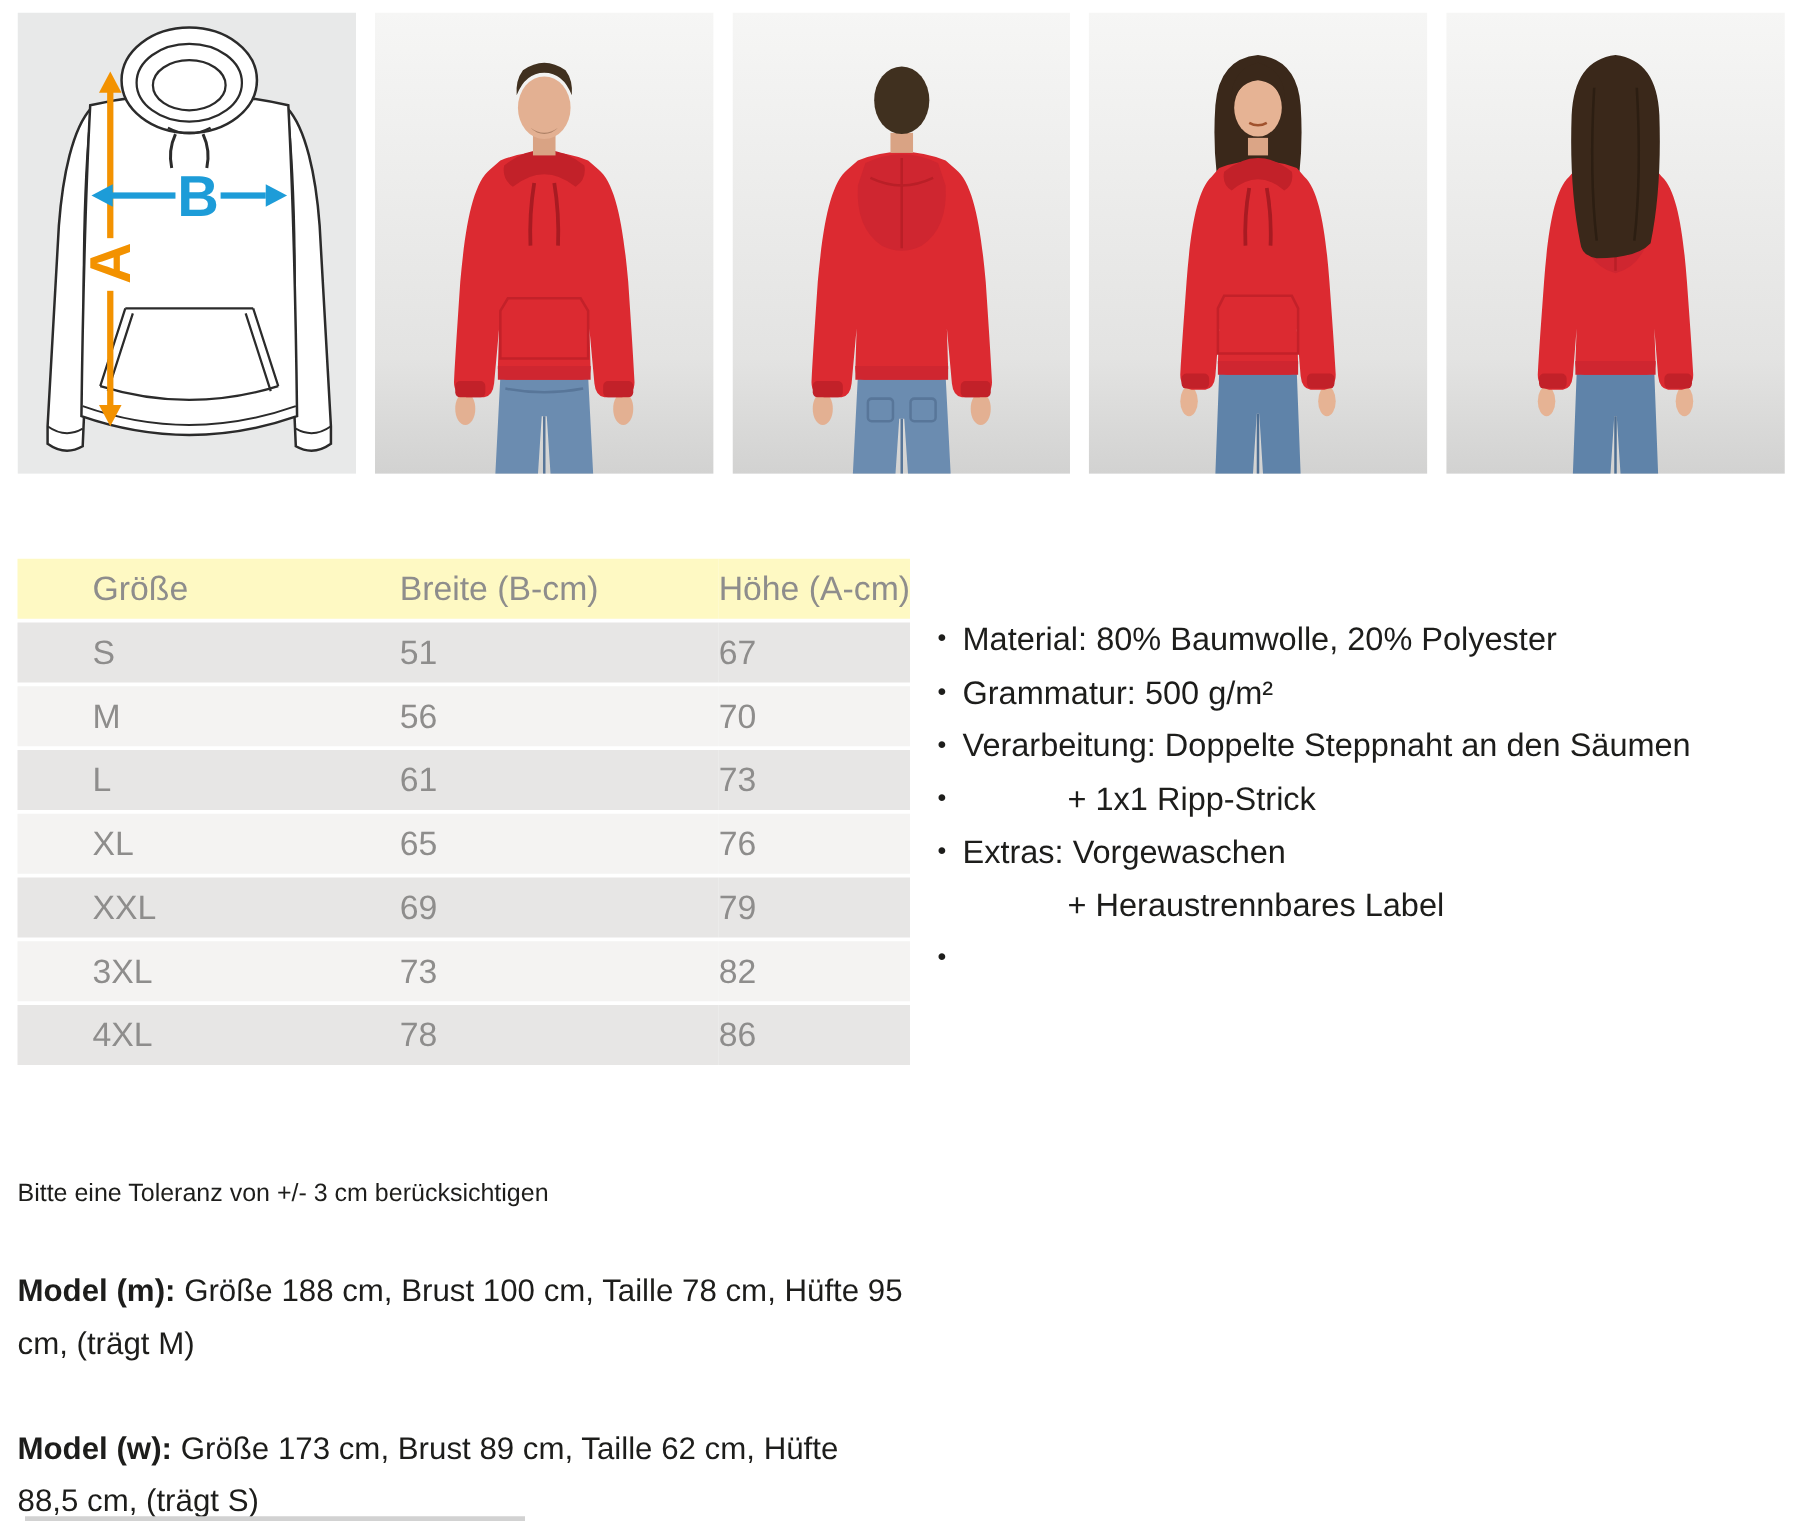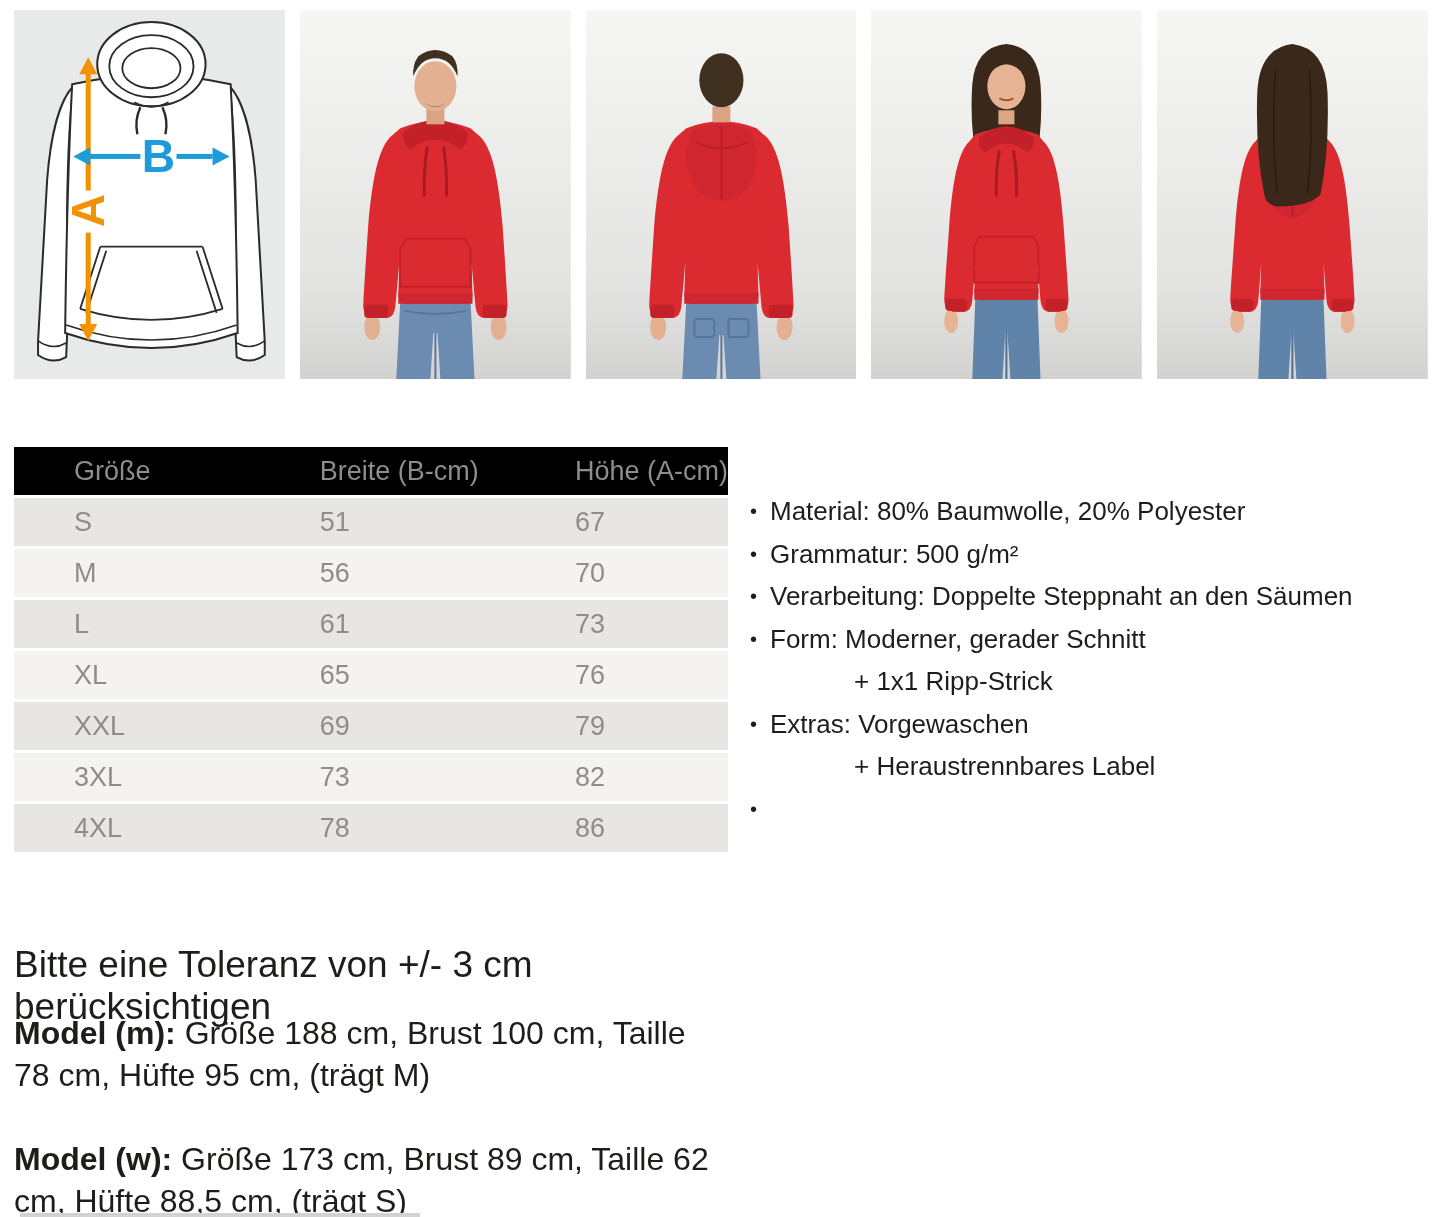--- a/index.html
+++ b/index.html
@@ -20,26 +20,26 @@
     position:absolute;left:14px;top:444px;width:714px;
     border-collapse:separate;border-spacing:0 3px;
     font-size:27px;color:#8e8d8c;
   }
   .size-table th,.size-table td{
     font-weight:400;text-align:left;height:48px;padding:0;
     vertical-align:middle;white-space:nowrap;
   }
   .size-table th:first-child,.size-table td:first-child{width:249px;padding-left:60px;}
   .size-table th:nth-child(2),.size-table td:nth-child(2){width:257px;margin-top:12px;}
-  .size-table thead tr{background:#000000;}
+  .size-table thead tr{background:#fef9c3;}
   .size-table tbody tr.r-dark{background:#e7e6e5;}
   .size-table tbody tr.r-light{background:#f4f3f2;}
   
-  .tolerance{position:absolute;left:14px;top:944px;width:710px;font-size:37px;margin:0;}
-  .model{position:absolute;left:14px;width:712px;font-size:32px;line-height:42px;margin:0;}
+  .tolerance{position:absolute;left:14px;top:944px;width:710px;font-size:20px;margin:0;}
+  .model{position:absolute;left:14px;width:712px;font-size:25px;line-height:42px;margin:0;}
   .model strong{font-weight:700;}
   .model-m{top:1012px;}
   .model-w{top:1138px;}
   .bottom-strip{
     position:absolute;left:20px;bottom:0;width:400px;height:4px;
     background:#d2d2d2;
   }
   
   .right-col{position:absolute;left:748px;top:446px;width:682px;}
   .intro{
@@ -304,21 +304,20 @@
       <li>
         <span class="dot">•</span>
         <span>Grammatur: 500 g/m²</span>
       </li>
       <li>
         <span class="dot">•</span>
         <span>Verarbeitung: Doppelte Steppnaht an den Säumen</span>
       </li>
       <li>
         <span class="dot">•</span>
-        <span>Form: Moderner, gerader Schnitt</span>
         <span class="sub">+ 1x1 Ripp-Strick</span>
       </li>
       <li>
         <span class="dot">•</span>
         <span>Extras: Vorgewaschen</span>
         <span class="sub">+ Heraustrennbares Label</span>
       </li>
       <li>
         <span class="dot">•</span>
       </li>

